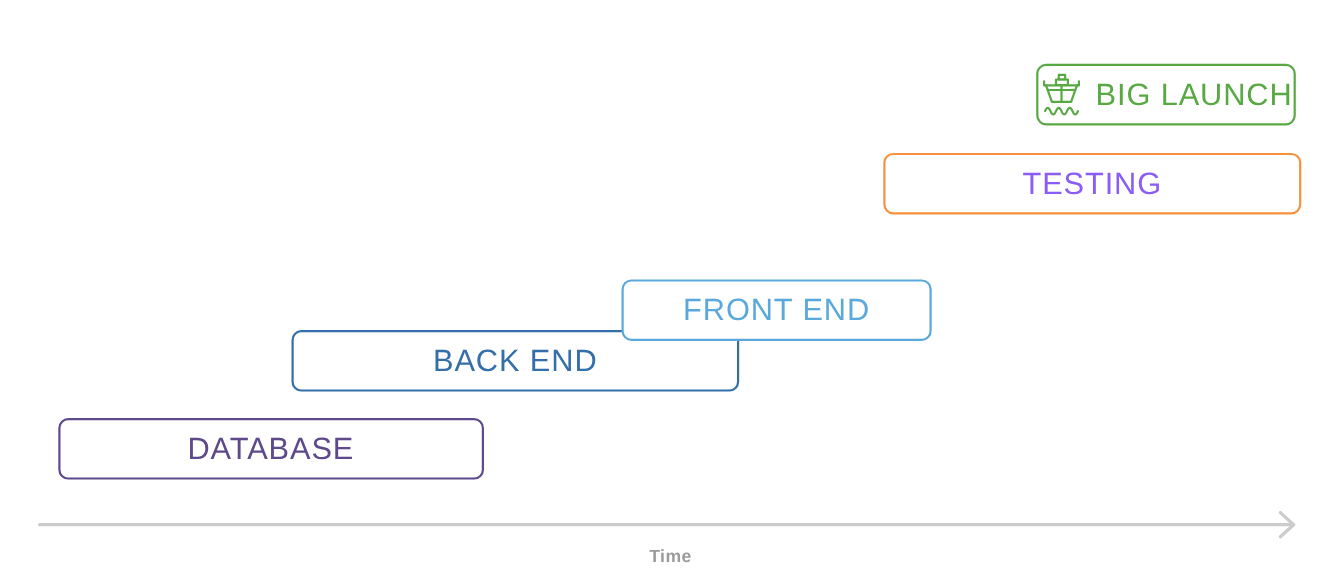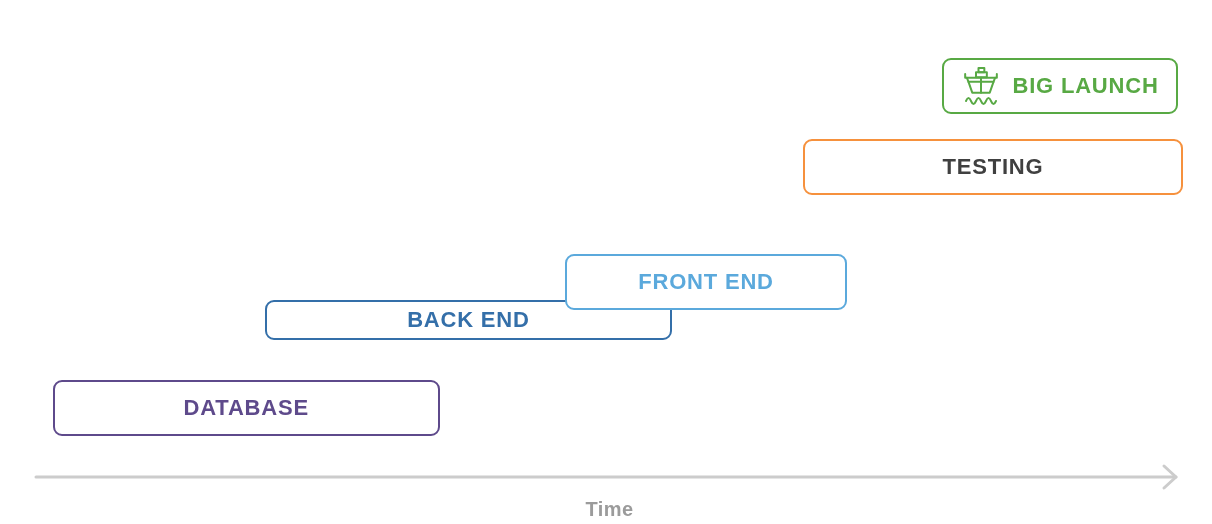--- a/index.html
+++ b/index.html
@@ -18,22 +18,22 @@
   .task {
     position: absolute;
     box-sizing: border-box;
     border: 2.5px solid;
     border-radius: 9px;
     background: #ffffff;
     display: flex;
     align-items: center;
     justify-content: center;
     gap: 11px;
-    font-size: 22px;
-    font-weight: 700;
+    font-size: 28px;
+    font-weight: 400;
     letter-spacing: 0.8px;
     white-space: nowrap;
   }
   .task .icon {
     display: inline-flex;
     align-items: center;
   }
   .axis-arrow {
     position: absolute;
     left: 0;
@@ -41,41 +41,41 @@
     width: 1212px;
     height: 36px;
     display: block;
   }
   .axis-label {
     position: absolute;
     left: 36px;
     top: 498px;
     width: 1147px;
     text-align: center;
-    font-size: 20px;
+    font-size: 16px;
     font-weight: 700;
     letter-spacing: 0.4px;
   }
 </style>
 </head>
 <body style="background: rgb(255, 255, 255);">
 
 <div class="stage">
 
   <div>
       <div class="task" style="left: 36px; top: 380px; width: 386.539px; height: 56px; border-color: rgb(94, 74, 139); color: rgb(94, 74, 139); margin-left: 17px;">
         <span>DATABASE</span>
       </div>
-      <div class="task" style="left: 264.941px; top: 299.5px; width: 406.956px; height: 40px; border-color: rgb(52, 111, 169); color: rgb(52, 111, 169);">
+      <div class="task" style="left: 264.941px; top: 299.5px; width: 406.956px; height: 56px; border-color: rgb(52, 111, 169); color: rgb(52, 111, 169);">
         <span>BACK END</span>
       </div>
       <div class="task" style="left: 564.996px; top: 219px; width: 282.047px; height: 56px; border-color: rgb(91, 169, 220); color: rgb(91, 169, 220); margin-top: 35px;">
         <span>FRONT END</span>
       </div>
-      <div class="task" style="left: 802.999px; top: 138.5px; width: 380.001px; height: 56px; border-color: rgb(246, 145, 61); color: #404040;">
+      <div class="task" style="left: 802.999px; top: 138.5px; width: 380.001px; height: 56px; border-color: rgb(246, 145, 61); color: #8b5cf6;">
         <span>TESTING</span>
       </div>
       <div class="task" style="left: 942.13px; top: 58px; width: 235.823px; height: 56px; border-color: rgb(88, 169, 68); color: rgb(88, 169, 68);">
         <span class="icon">
           <svg width="40" height="44" viewBox="0 0 48 48" style="display: inline-block;">
     <g fill="none" stroke="currentColor" stroke-width="2.4" stroke-linecap="round" stroke-linejoin="round">
       <rect x="21" y="2.5" width="7" height="5"></rect>
       <rect x="18" y="7.5" width="13" height="6"></rect>
       <path d="M5 9.5 V14 H43 V9.5"></path>
       <path d="M7 14 L9 19 H39 L41 14"></path>

